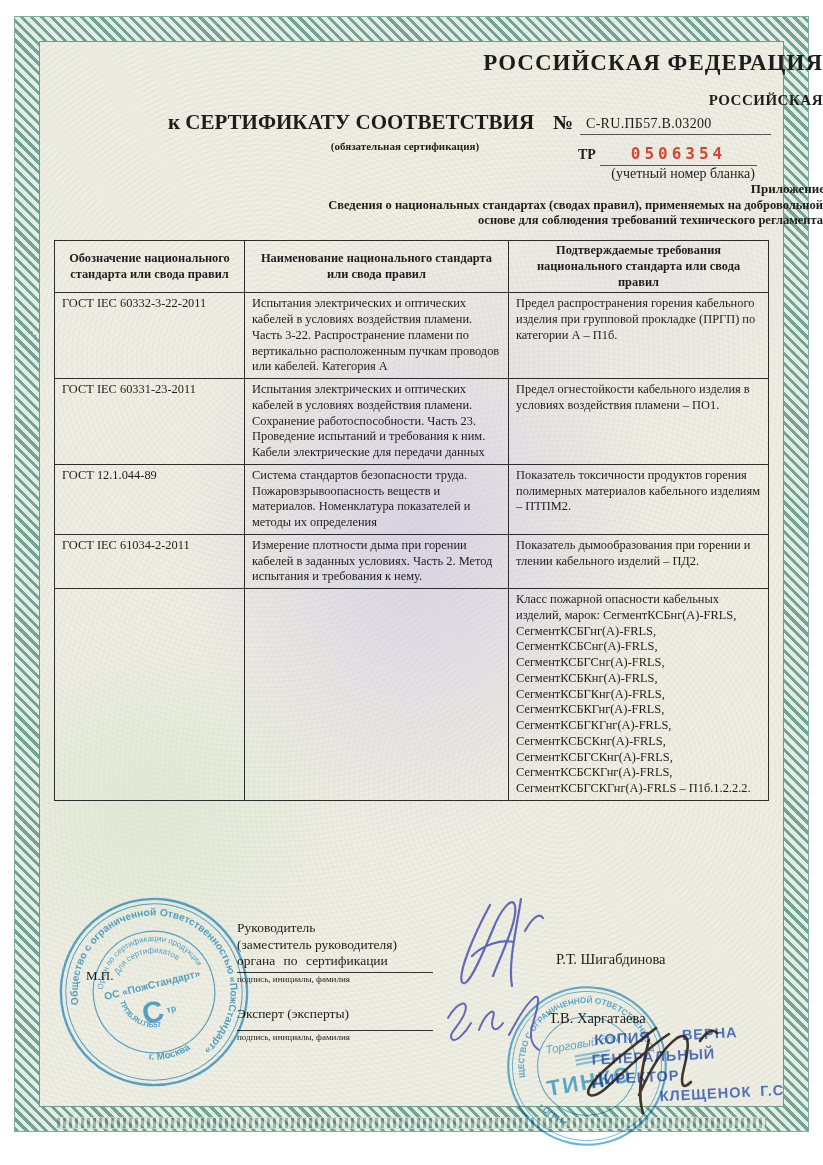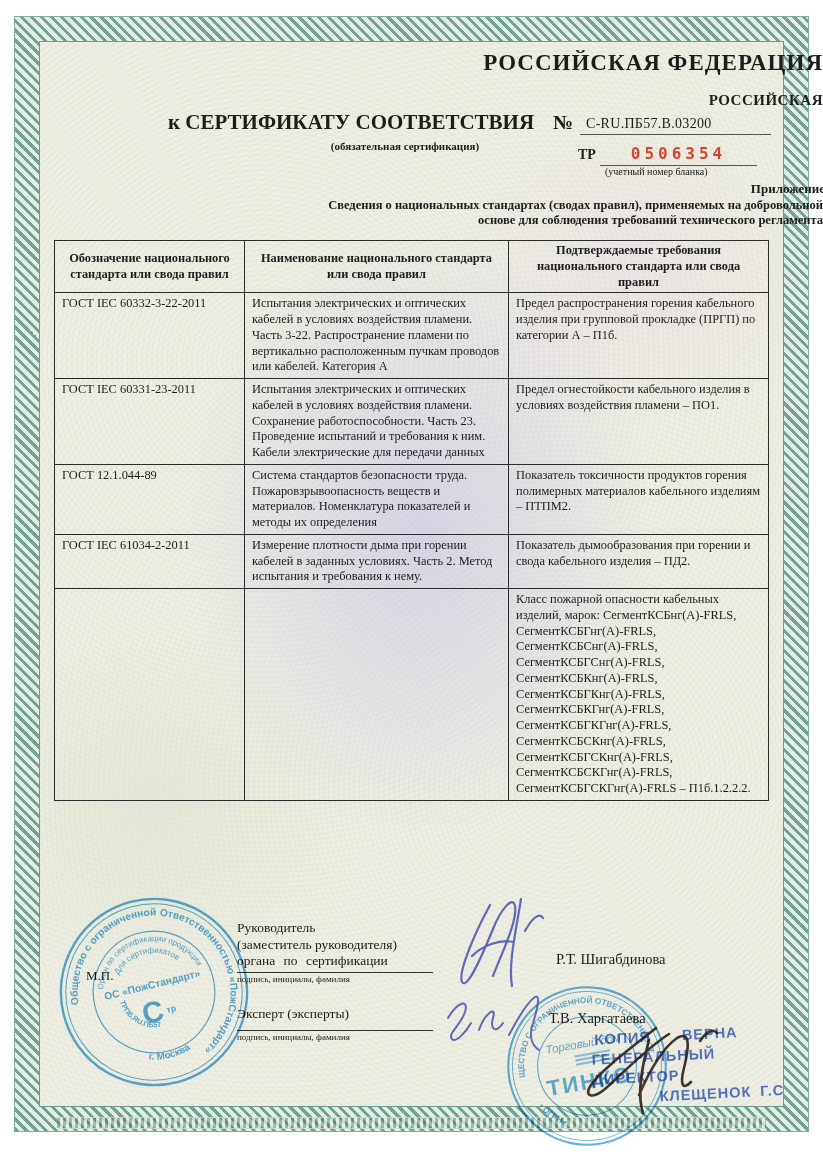--- a/index.html
+++ b/index.html
@@ -30,21 +30,21 @@
   .country-title{top:50px;font-size:23px;letter-spacing:1px;}
   .doc-type{top:92px;font-size:15px;letter-spacing:.5px;}
   .cert-line{left:168px;top:110px;font-size:21px;}
   .num-sign{left:553px;top:111px;font-size:20px;}
   .cert-number{left:580px;top:116px;width:185px;font-size:14px;border-bottom:1px solid #555;padding:0 0 2px 6px;letter-spacing:.3px;}
   .mandatory{left:280px;top:140px;width:250px;text-align:center;font-size:11px;}
   .tr-label{left:578px;top:147px;font-size:14px;}
   .blank-number{left:600px;top:144px;width:157px;text-align:center;
          font-family:"DejaVu Sans Mono", monospace;font-weight:bold;font-size:16px;
          letter-spacing:4px;color:var(--red,#d8442e);border-bottom:1px solid #555;padding-bottom:2px;}
-  .blank-caption{left:605px;top:166px;width:150px;text-align:left;font-size:10px;color:#222;}
+  .blank-caption{left:605px;top:166px;width:150px;text-align:right;font-size:14px;color:#222;}
   .apx-title{top:181px;font-size:13px;margin-left:28px;}
   .apx-sub1{top:198px;font-size:12.5px;}
   .apx-sub2{top:213px;font-size:12.5px;}
   table.std{position:absolute;left:54px;top:230px;width:714px;border-collapse:collapse;table-layout:fixed;
         background:transparent;margin-top:10px;}
   table.std th, table.std td{border:1.6px solid #2c2c2c;vertical-align:top;
         font-size:12.4px;line-height:1.27;padding:3px 7px;font-family:"Liberation Serif", serif;}
   table.std th{font-weight:bold;text-align:center;vertical-align:middle;padding:2px 6px;}
   .prelines{white-space:pre-line;}
   .rowh{height:50px;} .row1{height:76px;} .row2{height:76px;} .row3{height:66px;} .row4{height:47px;padding-left:20px;} .row5{height:196px;}
@@ -116,21 +116,21 @@
       <td>Предел огнестойкости кабельного изделия в условиях воздействия пламени – ПО1.</td>
     </tr>
     <tr class="row3">
       <td>ГОСТ 12.1.044-89</td>
       <td>Система стандартов безопасности труда. Пожаровзрывоопасность веществ и материалов. Номенклатура показателей и методы их определения</td>
       <td>Показатель токсичности продуктов горения полимерных материалов кабельного изделиям – ПТПМ2.</td>
     </tr>
     <tr class="row4">
       <td>ГОСТ IEC 61034-2-2011</td>
       <td>Измерение плотности дыма при горении кабелей в заданных условиях. Часть 2. Метод испытания и требования к нему.</td>
-      <td>Показатель дымообразования при горении и свода кабельного изделия – ПД2.</td>
+      <td>Показатель дымообразования при горении и тлении кабельного изделий – ПД2.</td>
     </tr>
     <tr class="row5">
       <td></td>
       <td></td>
       <td class="prelines">Класс пожарной опасности кабельных изделий, марок: СегментКСБнг(А)-FRLS,
 СегментКСБГнг(А)-FRLS,
 СегментКСБСнг(А)-FRLS,
 СегментКСБГСнг(А)-FRLS,
 СегментКСБКнг(А)-FRLS,
 СегментКСБГКнг(А)-FRLS,

